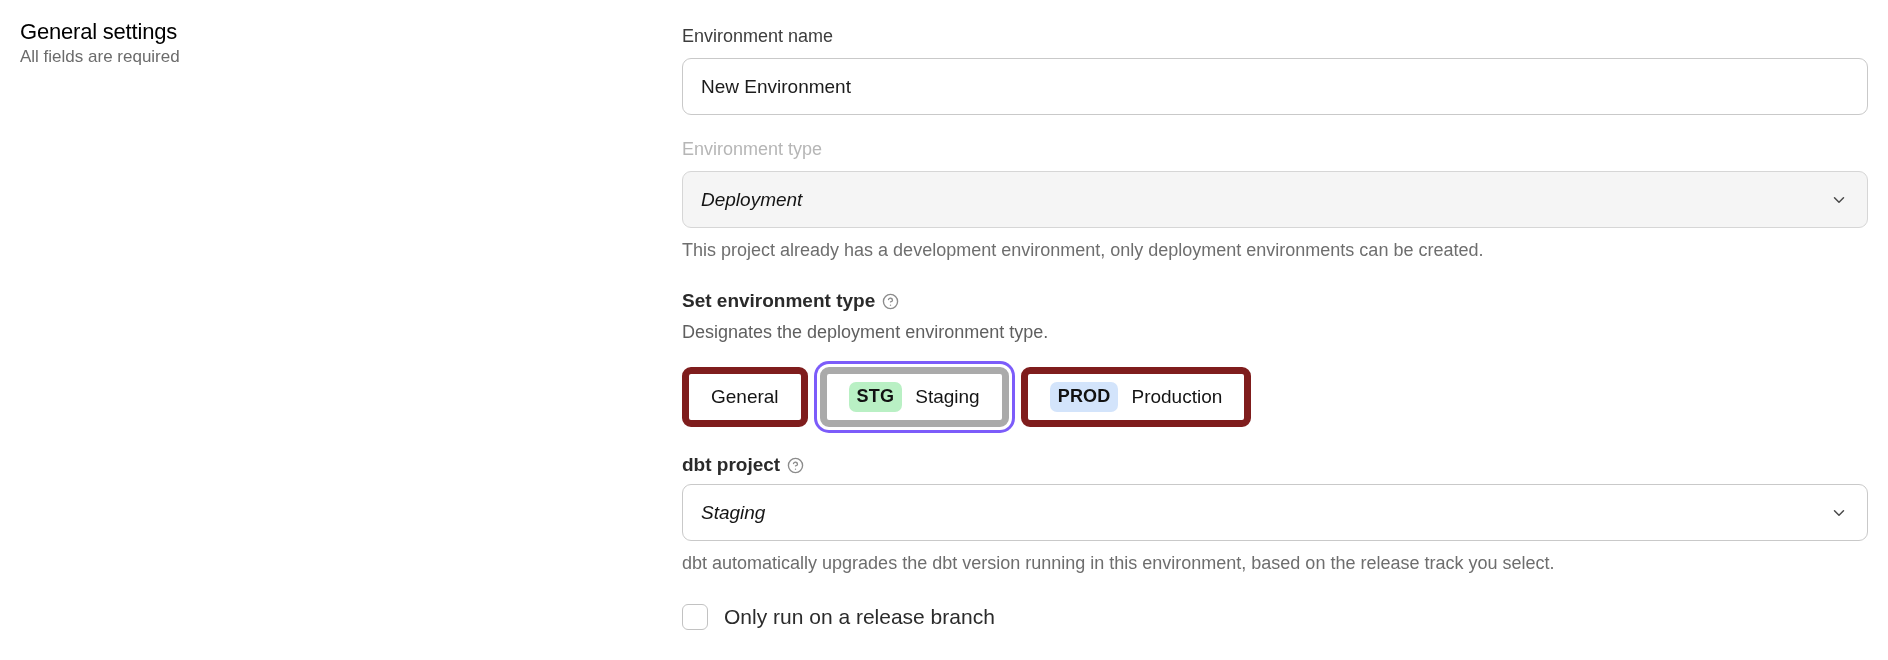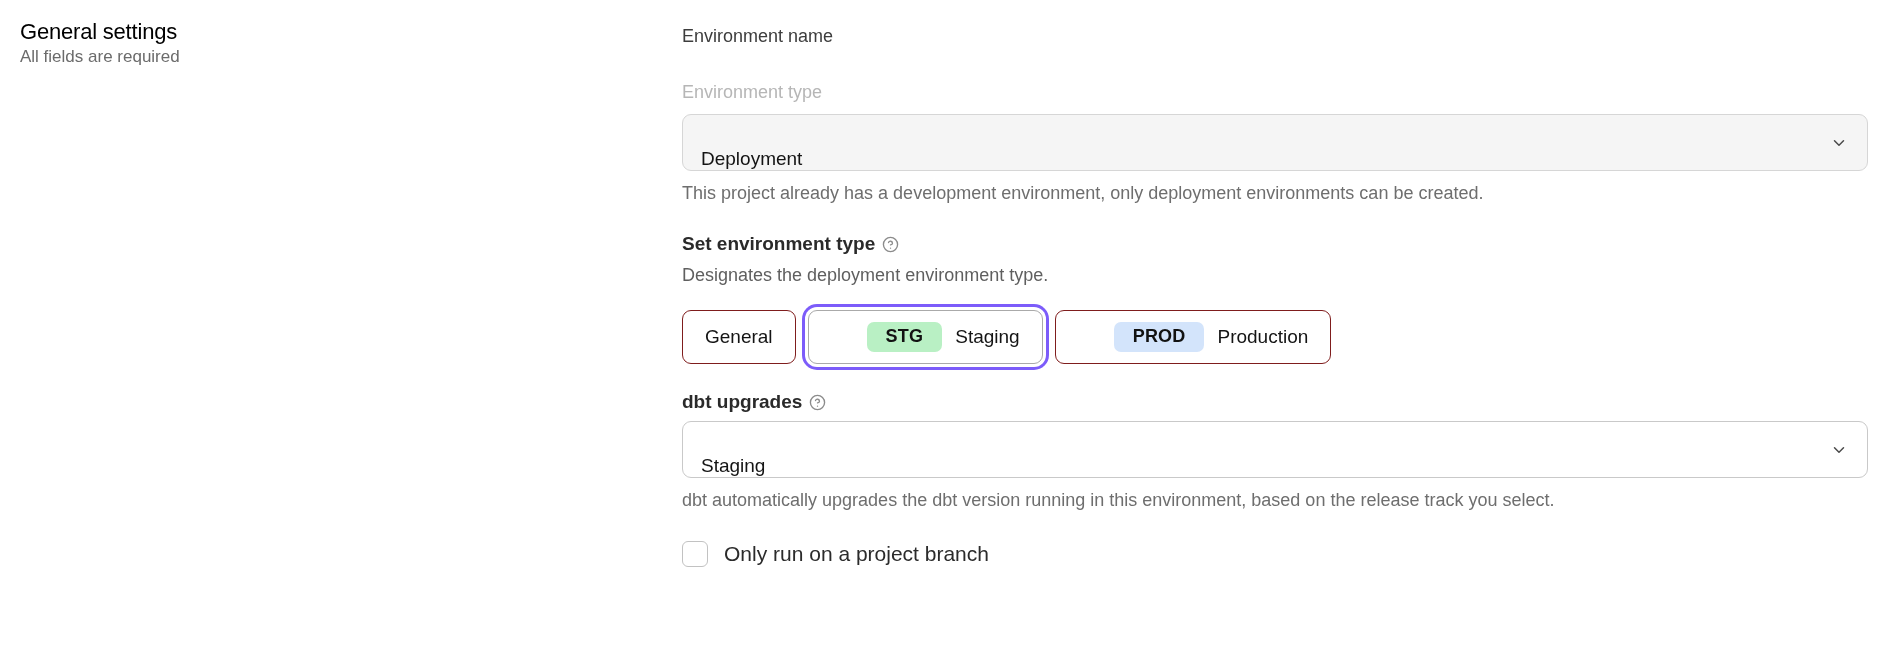--- a/index.html
+++ b/index.html
@@ -104,24 +104,25 @@
     width: 100%;
   }
 
   .select-box {
     width: 100%;
     height: 57px;
     border: 1px solid #d6d6d6;
     border-radius: 9px;
     background: #f5f5f5;
     display: flex;
-    align-items: flex-end;
+    align-items: center;
     padding: 0 18px;
     font-size: 19px;
     color: #141414;
+    font-style: italic;
   }
   .select-box.enabled {
     background: #ffffff;
     border-color: #c9c9c9;
   }
 
   .chevron {
     position: absolute;
     right: 20px;
     top: 50%;
@@ -149,22 +150,22 @@
 
   
   .seg-group {
     display: flex;
     align-items: center;
     gap: 12px;
   }
 
   .seg-btn {
     position: relative;
-    height: 54px;
-    border: 1px solid #7f1d1d;
+    height: 60px;
+    border: 7px solid #7f1d1d;
     border-radius: 9px;
     background: #ffffff;
     display: inline-flex;
     align-items: center;
     gap: 13px;
     padding: 0 22px;
     font-family: inherit;
     font-size: 19px;
     color: #141414;
     cursor: pointer;
@@ -174,27 +175,26 @@
   .seg-btn.selected {
     border-color: #aaaaaa;
     box-shadow: 0 0 0 3px #ffffff, 0 0 0 6px #7c5cfa;
   }
 
   .seg-badge {
     display: inline-flex;
     align-items: center;
     justify-content: center;
     height: 30px;
-    padding: 0 19px;
+    padding: 0 8px;
     border-radius: 7px;
     font-size: 18px;
     font-weight: 700;
     color: #121212;
     letter-spacing: 0.2px;
-    margin-left: 36px;
   }
   .badge-stg  { background: #b9f0c4; }
   .badge-prod { background: #d3e4fb; }
 
   .seg-label { font-size: 19px; color: #141414; }
 
   
   .check-row {
     display: flex;
     align-items: center;
@@ -231,20 +231,21 @@
 
   <div class="left-col">
     <h1 class="page-title">General settings</h1>
     <p class="page-subtitle">All fields are required</p>
   </div>
 
   <div class="form-col">
 
     <div class="block">
       <label class="field-label">Environment name</label>
+      <input class="text-input" type="text" value="New Environment" style="">
     </div>
 
     <div class="sp-1"></div>
 
     <div class="block">
       <label class="field-label disabled">Environment type</label>
       <div class="select-wrap">
         <div class="select-box">
           <span>Deployment</span>
         </div>
@@ -288,21 +289,21 @@
           <span class="seg-label">Production</span>
         </button>
 
       </div>
     </div>
 
     <div class="sp-3"></div>
 
     <div class="block">
       <div class="label-row">
-        <span class="label-strong">dbt upgrades</span>
+        <span class="label-strong">dbt project</span>
         <span class="help-icon">
           <svg width="17" height="17" viewBox="0 0 24 24" fill="none" stroke="currentColor" stroke-width="1.9" stroke-linecap="round" stroke-linejoin="round">
             <circle cx="12" cy="12" r="10"></circle>
             <path d="M9.2 9.2a2.9 2.9 0 0 1 5.6 1c0 1.9-2.8 2.4-2.8 2.4"></path>
             <line x1="12" y1="17.2" x2="12" y2="17.2"></line>
           </svg>
         </span>
       </div>
       <div class="select-wrap">
         <div class="select-box enabled">
@@ -312,17 +313,17 @@
           <svg width="18" height="18" viewBox="0 0 24 24" fill="none" stroke="currentColor" stroke-width="2" stroke-linecap="round" stroke-linejoin="round">
             <polyline points="6 9 12 15 18 9"></polyline>
           </svg>
         </span>
       </div>
       <p class="help-text">dbt automatically upgrades the dbt version running in this environment, based on the release track you select.</p>
     </div>
 
     <div class="check-row">
       <span class="checkbox"></span>
-      <span class="check-label">Only run on a project branch</span>
+      <span class="check-label">Only run on a release branch</span>
     </div>
 
   </div>
 </div>
 
 </body></html>

